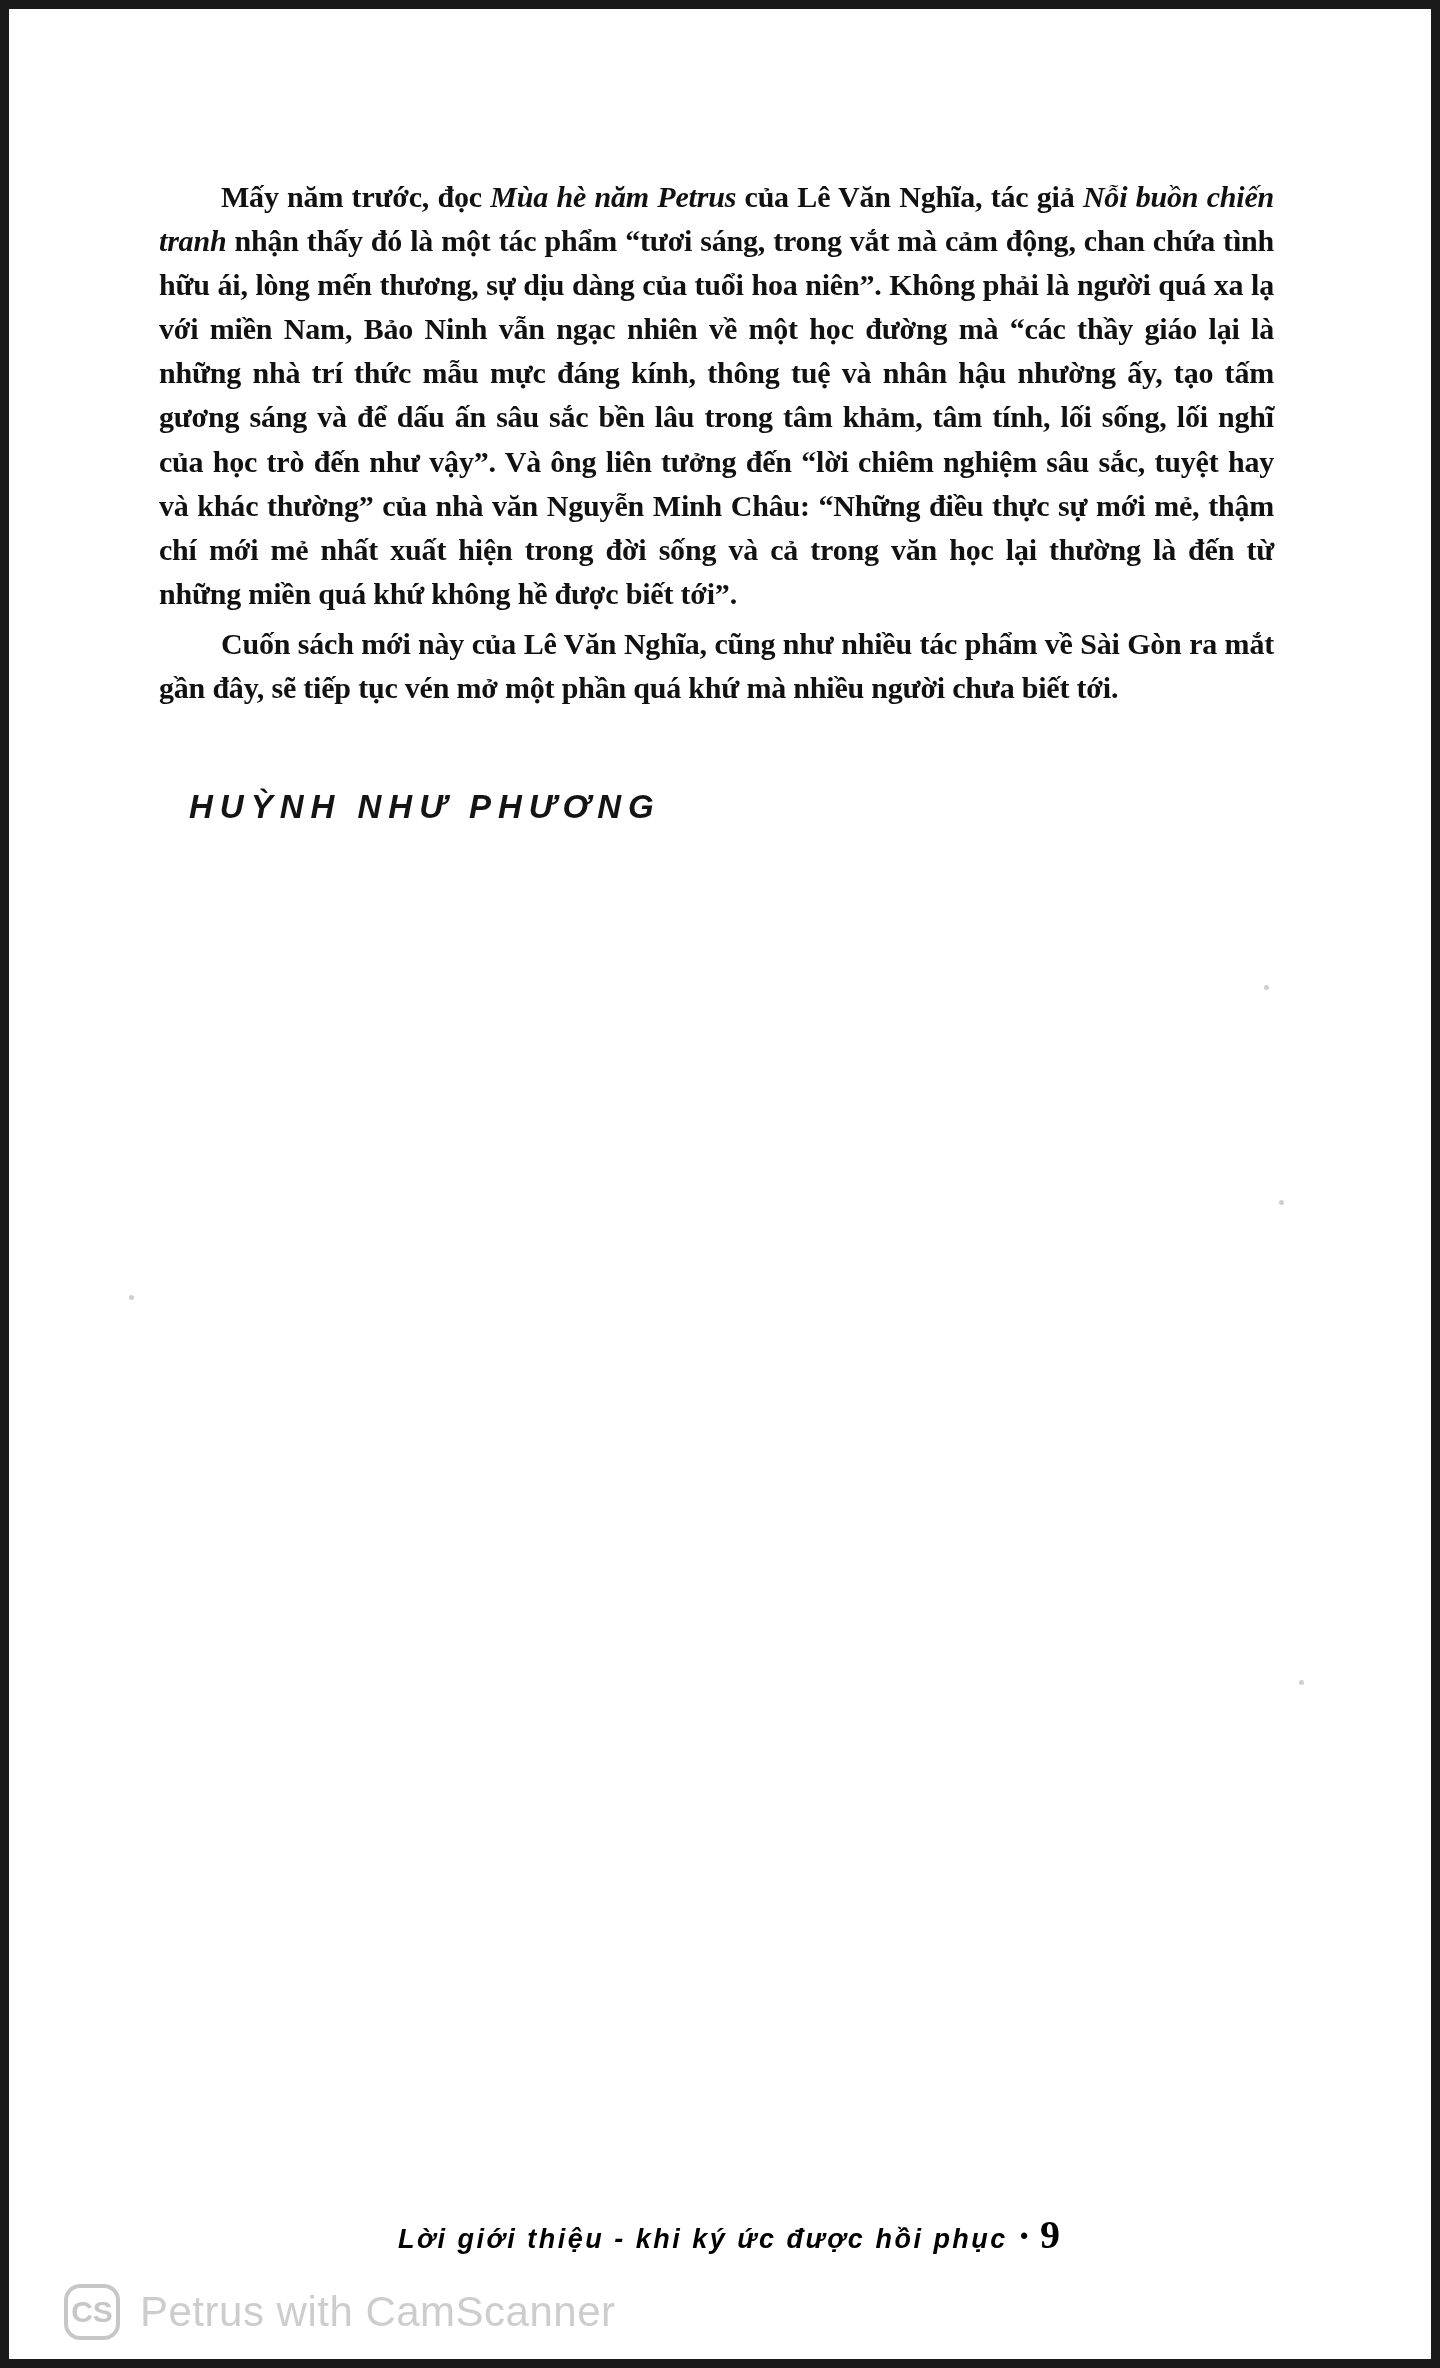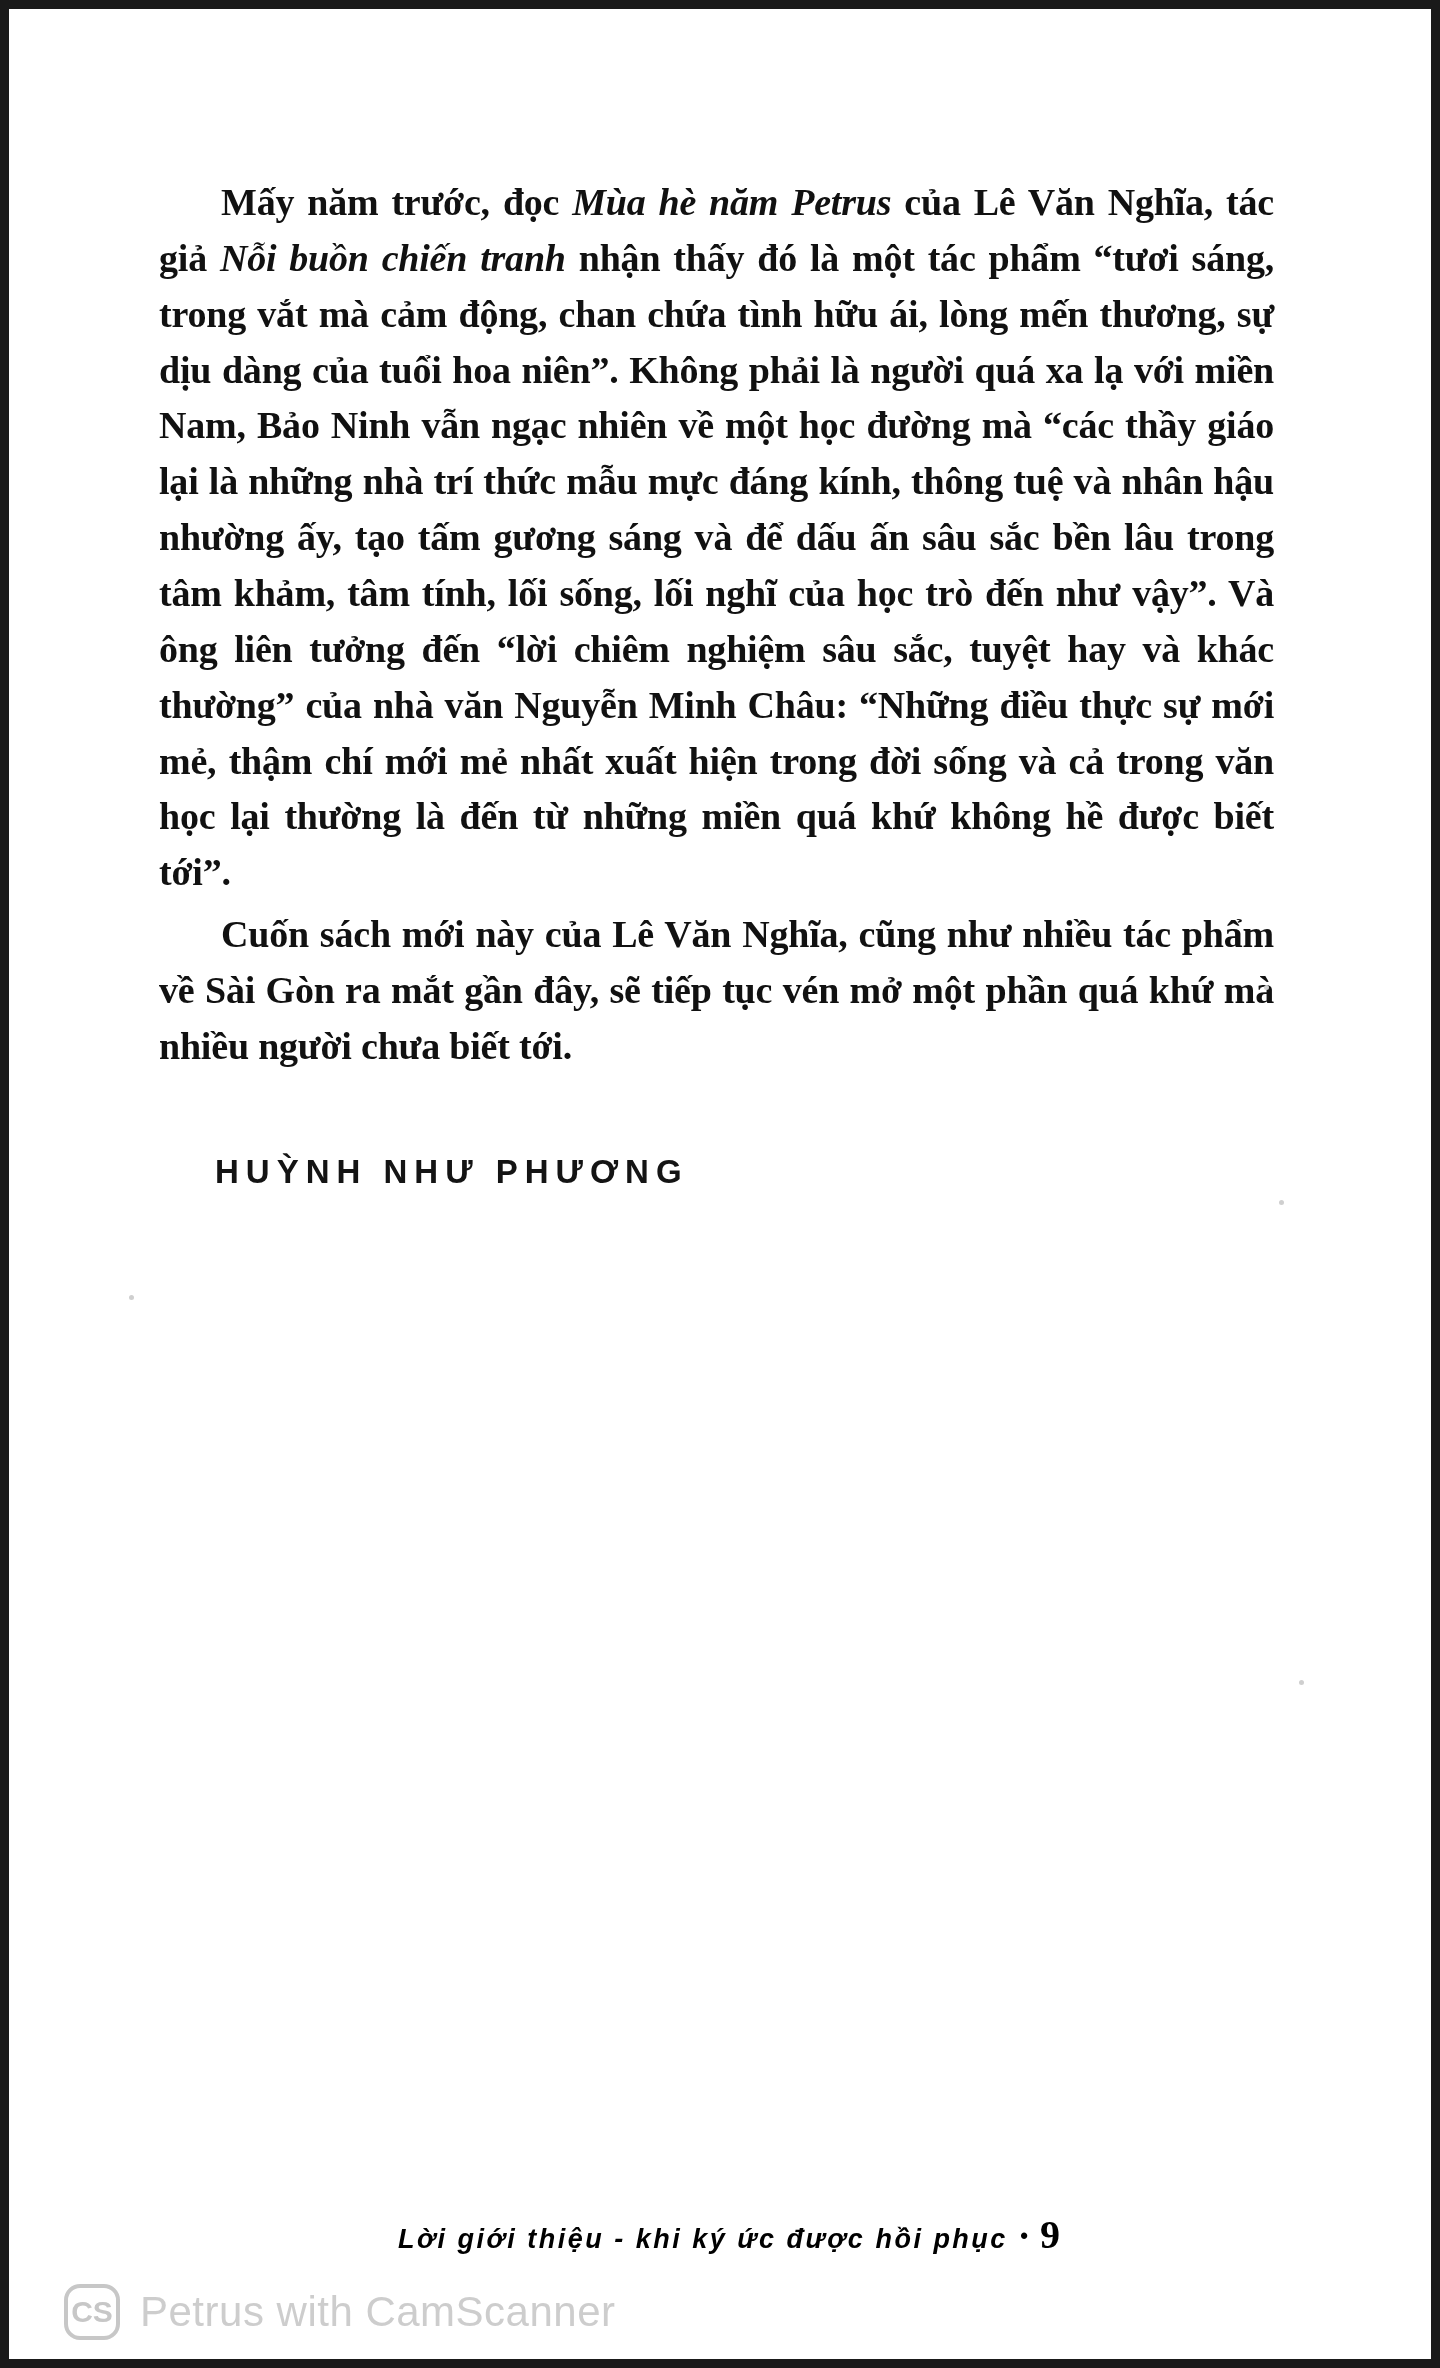--- a/index.html
+++ b/index.html
@@ -41,21 +41,21 @@
   }
 
   .content {
     position: absolute;
     left: 150px;
     top: 175px;
     width: 1115px;
   }
 
   .para {
-    font-size: 38px;
+    font-size: 30px;
     line-height: 1.47;
     color: #111111;
     text-align: justify;
     text-justify: inter-word;
     margin: 0 0 0 0;
     letter-spacing: -0.2px;
     font-weight: 600;
   }
   .para.first {
     text-indent: 62px;
@@ -63,22 +63,23 @@
   .para.second {
     text-indent: 62px;
     margin-top: 6px;
   }
   .italic {
     font-style: italic;
   }
 
   .byline {
     margin-top: 78px;
-    margin-left: 56px;
+    margin-left: 30px;
     font-family: "Liberation Sans", sans-serif;
+    font-style: italic;
     font-weight: 700;
     font-size: 33px;
     letter-spacing: 7px;
     color: #141414;
   }
 
   .footer {
     position: absolute;
     left: 0;
     bottom: 110px;

